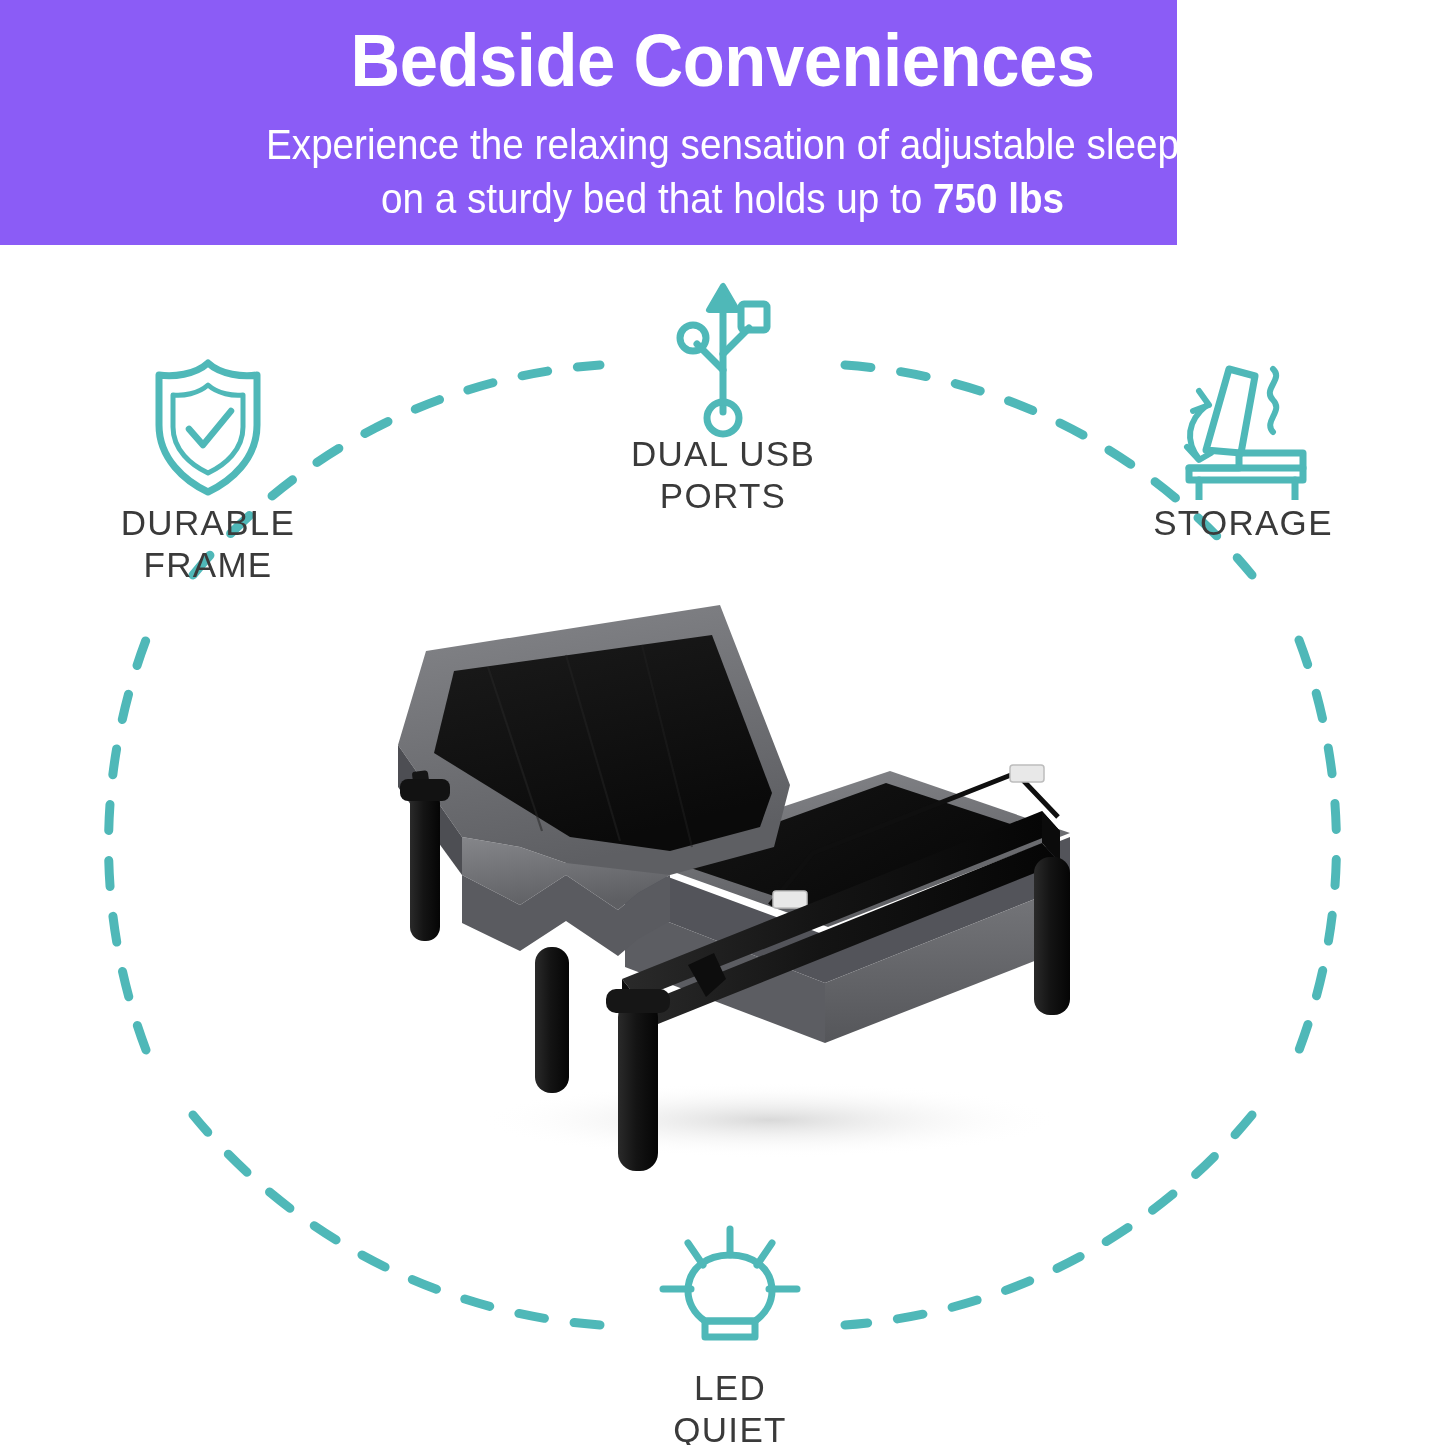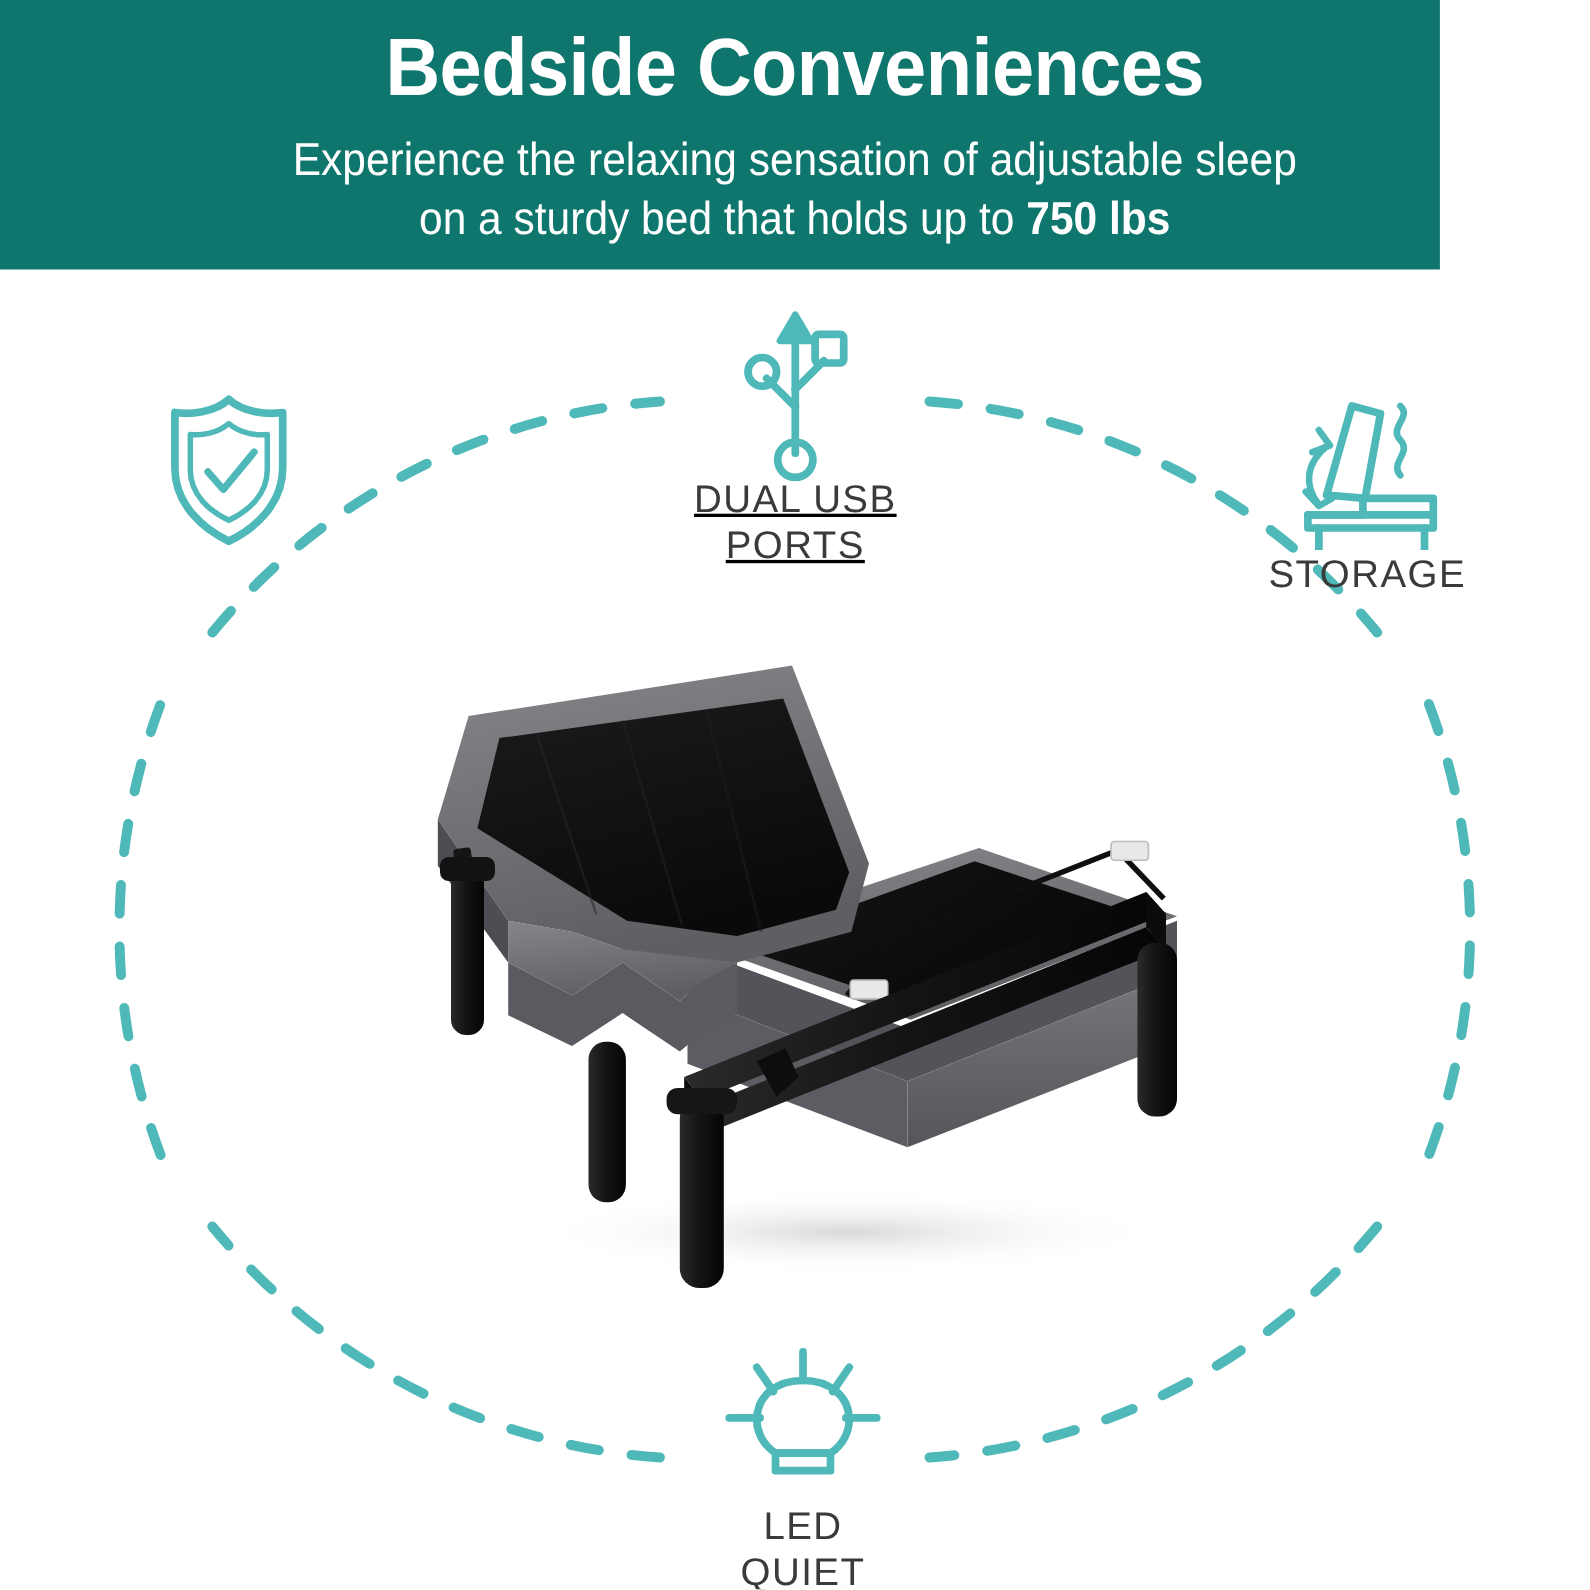--- a/index.html
+++ b/index.html
@@ -1,39 +1,39 @@
 <!DOCTYPE html>
 <html><head>
 <meta charset="utf-8">
 <style>
   html,body{margin:0;padding:0;background:#ffffff;}
   body{width:1445px;height:1445px;font-family:"Liberation Sans",sans-serif;overflow:hidden;}
   #page{position:relative;width:1445px;height:1445px;background:#ffffff;overflow:hidden;}
 
   
-  #header{position:absolute;left:0;top:0;width:1309px;height:245px;background:#0f766e;}
+  #header{position:absolute;left:0;top:0;width:1177px;height:245px;background:#8b5cf6;}
   #header-title{position:absolute;left:0;top:24px;width:1445px;text-align:center;
     color:#ffffff;font-size:74px;font-weight:bold;letter-spacing:-0.5px;line-height:1.0;
     font-family:"Liberation Sans Narrow","Liberation Sans",sans-serif;transform:scaleX(0.93);}
   #header-sub{position:absolute;left:0;top:118px;width:1445px;text-align:center;
     color:#ffffff;font-size:42px;font-weight:300;line-height:1.28;
     font-family:"Liberation Sans Narrow","Liberation Sans",sans-serif;transform:scaleX(0.92);}
   #header-sub .strong{font-weight:bold;}
 
   
   #circle-svg{position:absolute;left:0;top:245px;width:1445px;height:1200px;}
 
   
   .feature{position:absolute;width:300px;text-align:center;}
   .feature .icon-wrap{height:150px;display:flex;align-items:center;justify-content:center;}
   .feature .flabel{color:#3a3a3a;font-size:35px;line-height:1.20;letter-spacing:1.3px;
     font-family:"Liberation Sans",sans-serif;font-weight:400;}
 
   #f-durable  {left:58px;  top:352px;}
-  #f-usb      {left:573px; top:283px;text-decoration:underline;}
+  #f-usb      {left:573px; top:283px;}
   #f-massage  {left:1093px;top:352px;}
   #f-storage  {left:1105px;top:1058px;}
   #f-led      {left:580px; top:1217px;}
   #f-quiet    {left:80px;  top:1063px;}
 
   
   #bed{position:absolute;left:370px;top:575px;width:720px;height:625px;}
 </style>
 </head>
 <body>
@@ -154,20 +154,24 @@
     </g>
   </svg>
 
   <div class="feature" id="f-durable">
     <div class="icon-wrap">
       <svg width="130" height="145" viewBox="0 0 130 145" fill="none" stroke="#4fb8b8" stroke-width="7" stroke-linecap="round" stroke-linejoin="round">
         <path d="M65 8 C52 20 30 22 16 20 L16 70 C16 104 42 126 65 137 C88 126 114 104 114 70 L114 20 C100 22 78 20 65 8 Z"></path>
         <path d="M65 30 C55 39 40 41 30 40 L30 72 C30 95 48 110 65 118 C82 110 100 95 100 72 L100 40 C90 41 75 39 65 30 Z" stroke-width="5"></path>
         <path d="M46 74 L60 90 L88 56" stroke-width="6.5"></path>
       </svg>
+    </div>
+    <div class="flabel">
+      <div>DURABLE</div>
+      <div>FRAME</div>
     </div>
   </div>
 
   <div class="feature" id="f-usb">
     <div class="icon-wrap">
       <svg width="120" height="160" viewBox="0 0 120 160" fill="none" stroke="#4fb8b8" stroke-width="7" stroke-linecap="round" stroke-linejoin="round">
         <path d="M60 134 L60 26"></path>
         <path d="M60 8 L46 32 L74 32 Z" fill="#4fb8b8" stroke-width="6"></path>
         <circle cx="60" cy="140" r="16"></circle>
         <path d="M60 92 L34 66"></path>

